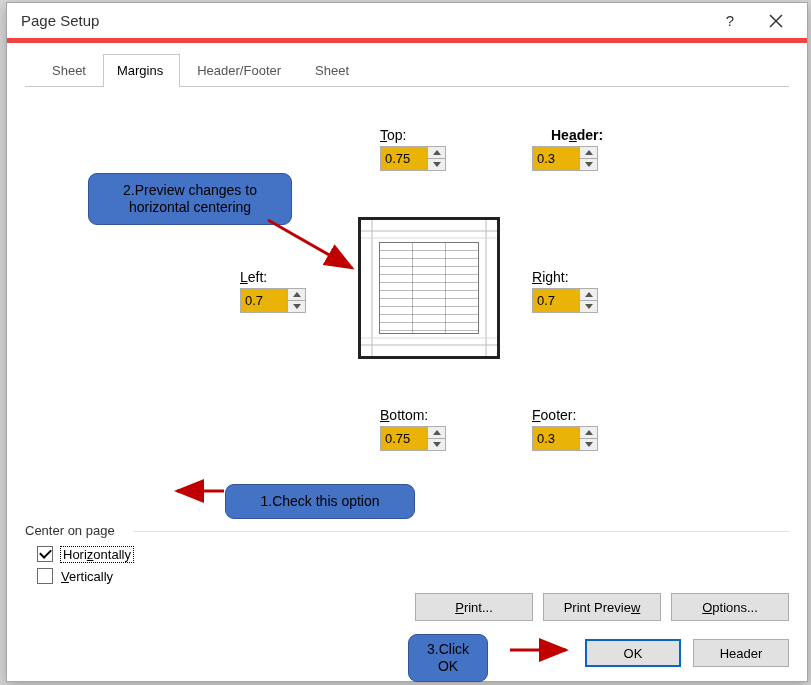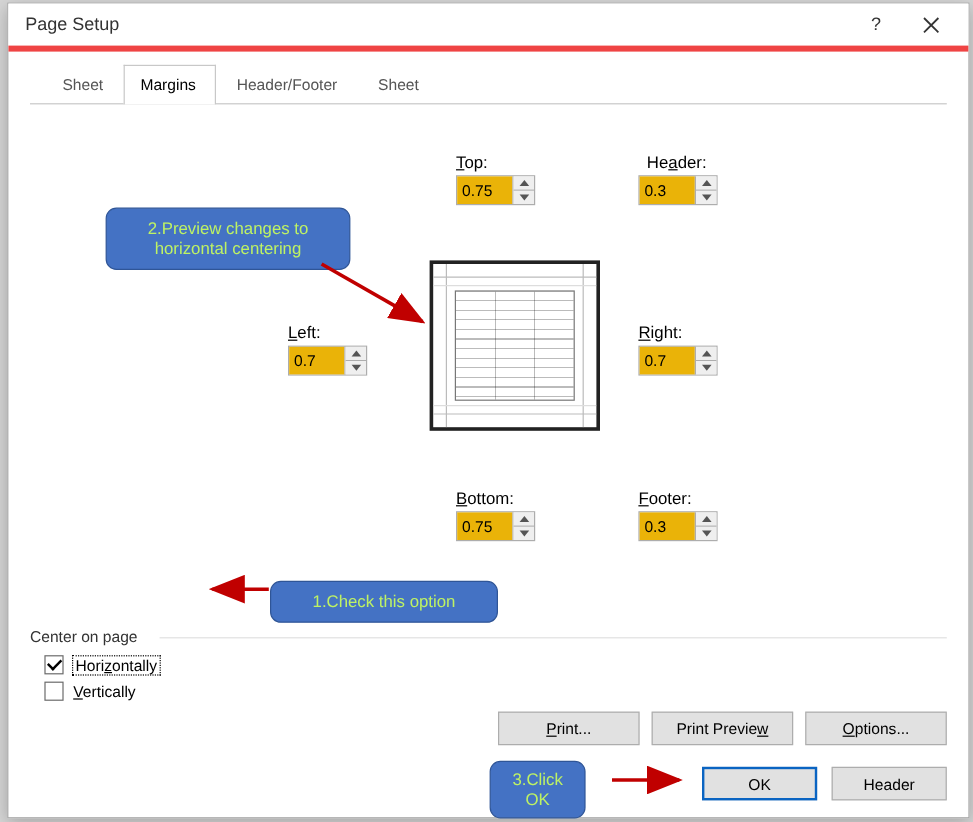--- a/index.html
+++ b/index.html
@@ -161,21 +161,21 @@
       display:inline-flex; align-items:center; justify-content:center;
       font-size: 13px;
     }
     .btn.wide { min-width: 118px; }
     .btn.ok { border: 2px solid #0a64c2; background:#e1e1e1; min-width: 96px; }
 
     
     .callout {
       position:absolute;
       background: #4472c4;
-      color:#bef264;
+      color:#000000;
       border: 1.5px solid #2f5597;
       border-radius: 9px;
       padding: 8px 12px;
       font-size: 14px;
       line-height: 1.2;
       text-align: center;
     }
     .ann-svg { position:absolute; left:0; top:0; width:100%; height:100%; pointer-events:none; }
   </style>
 </head>
@@ -212,21 +212,21 @@
           <div class="btns">
               <div class="b">
                 <span class="caret up"></span>
               </div>
               <div class="b">
                 <span class="caret down"></span>
               </div>
             </div>
         </div>
 
-        <div class="pos lbl" style="left:514px; top:40px;">He<span class="under">a</span>der:</div>
+        <div class="pos lbl" style="left:526px; top:40px;font-weight:bold;">He<span class="under">a</span>der:</div>
         <div class="pos spin" style="left:507px; top:59px;">
           <input value="0.3" style="">
           <div class="btns">
               <div class="b">
                 <span class="caret up"></span>
               </div>
               <div class="b">
                 <span class="caret down"></span>
               </div>
             </div>

